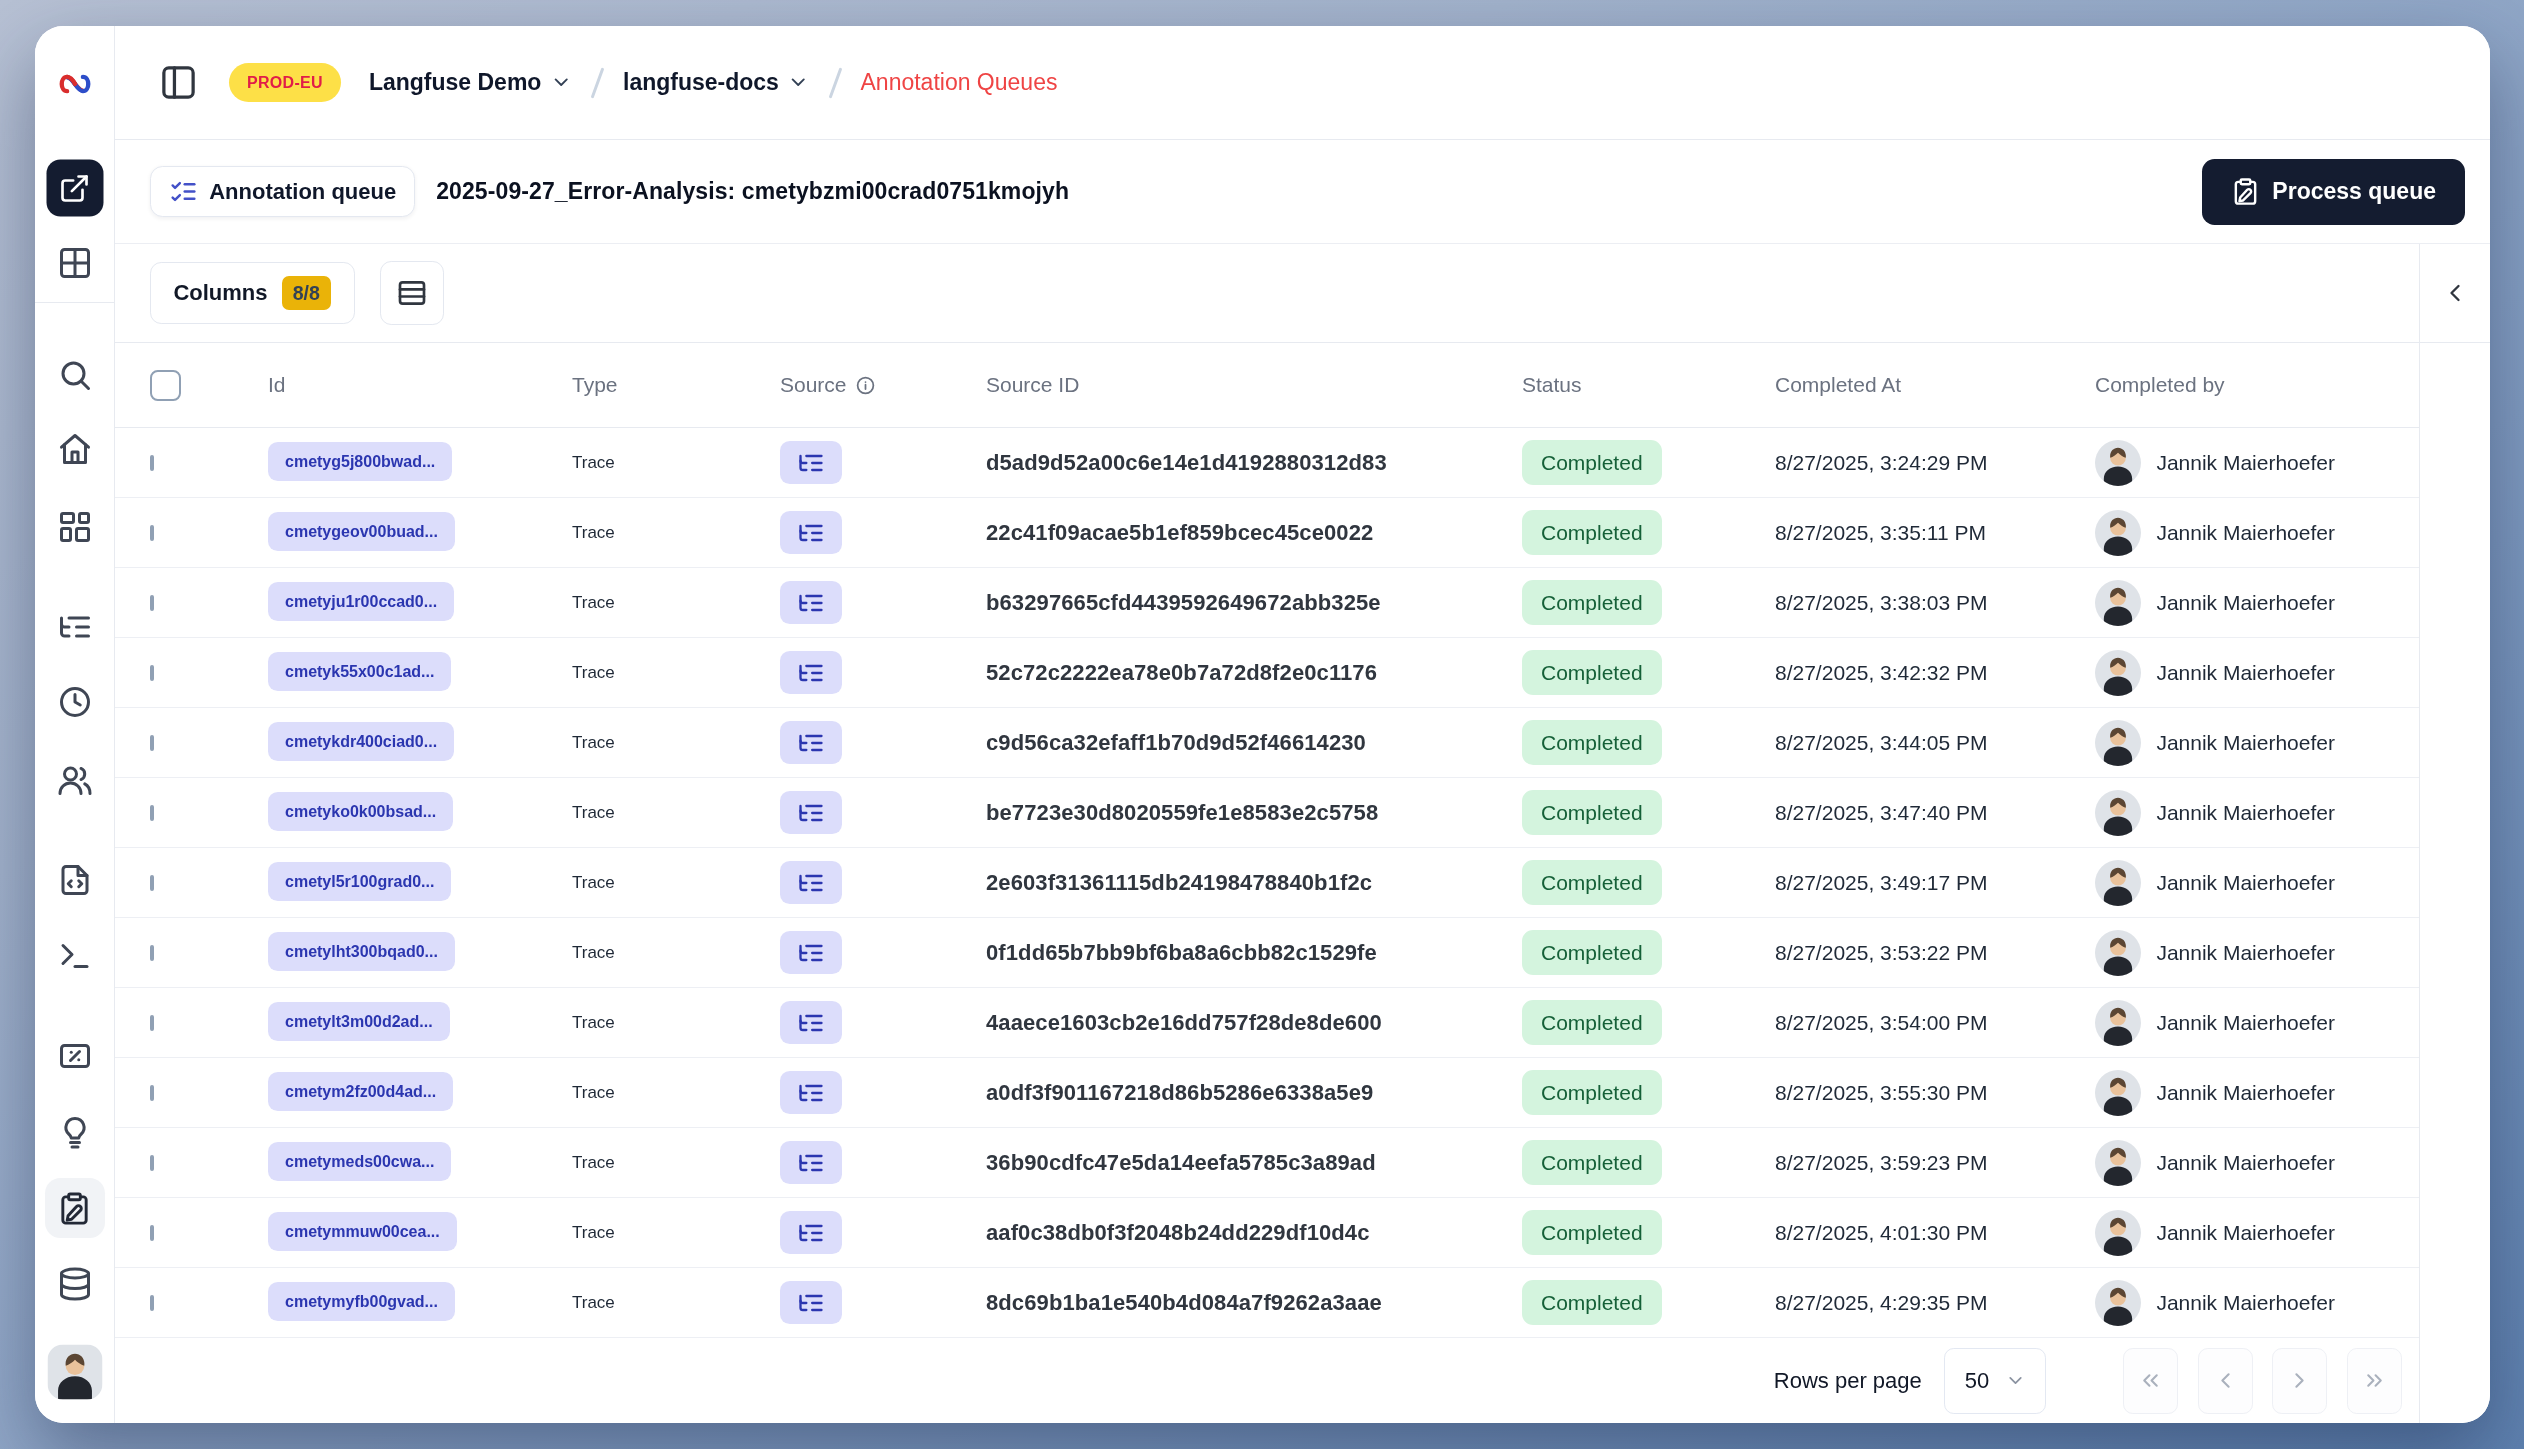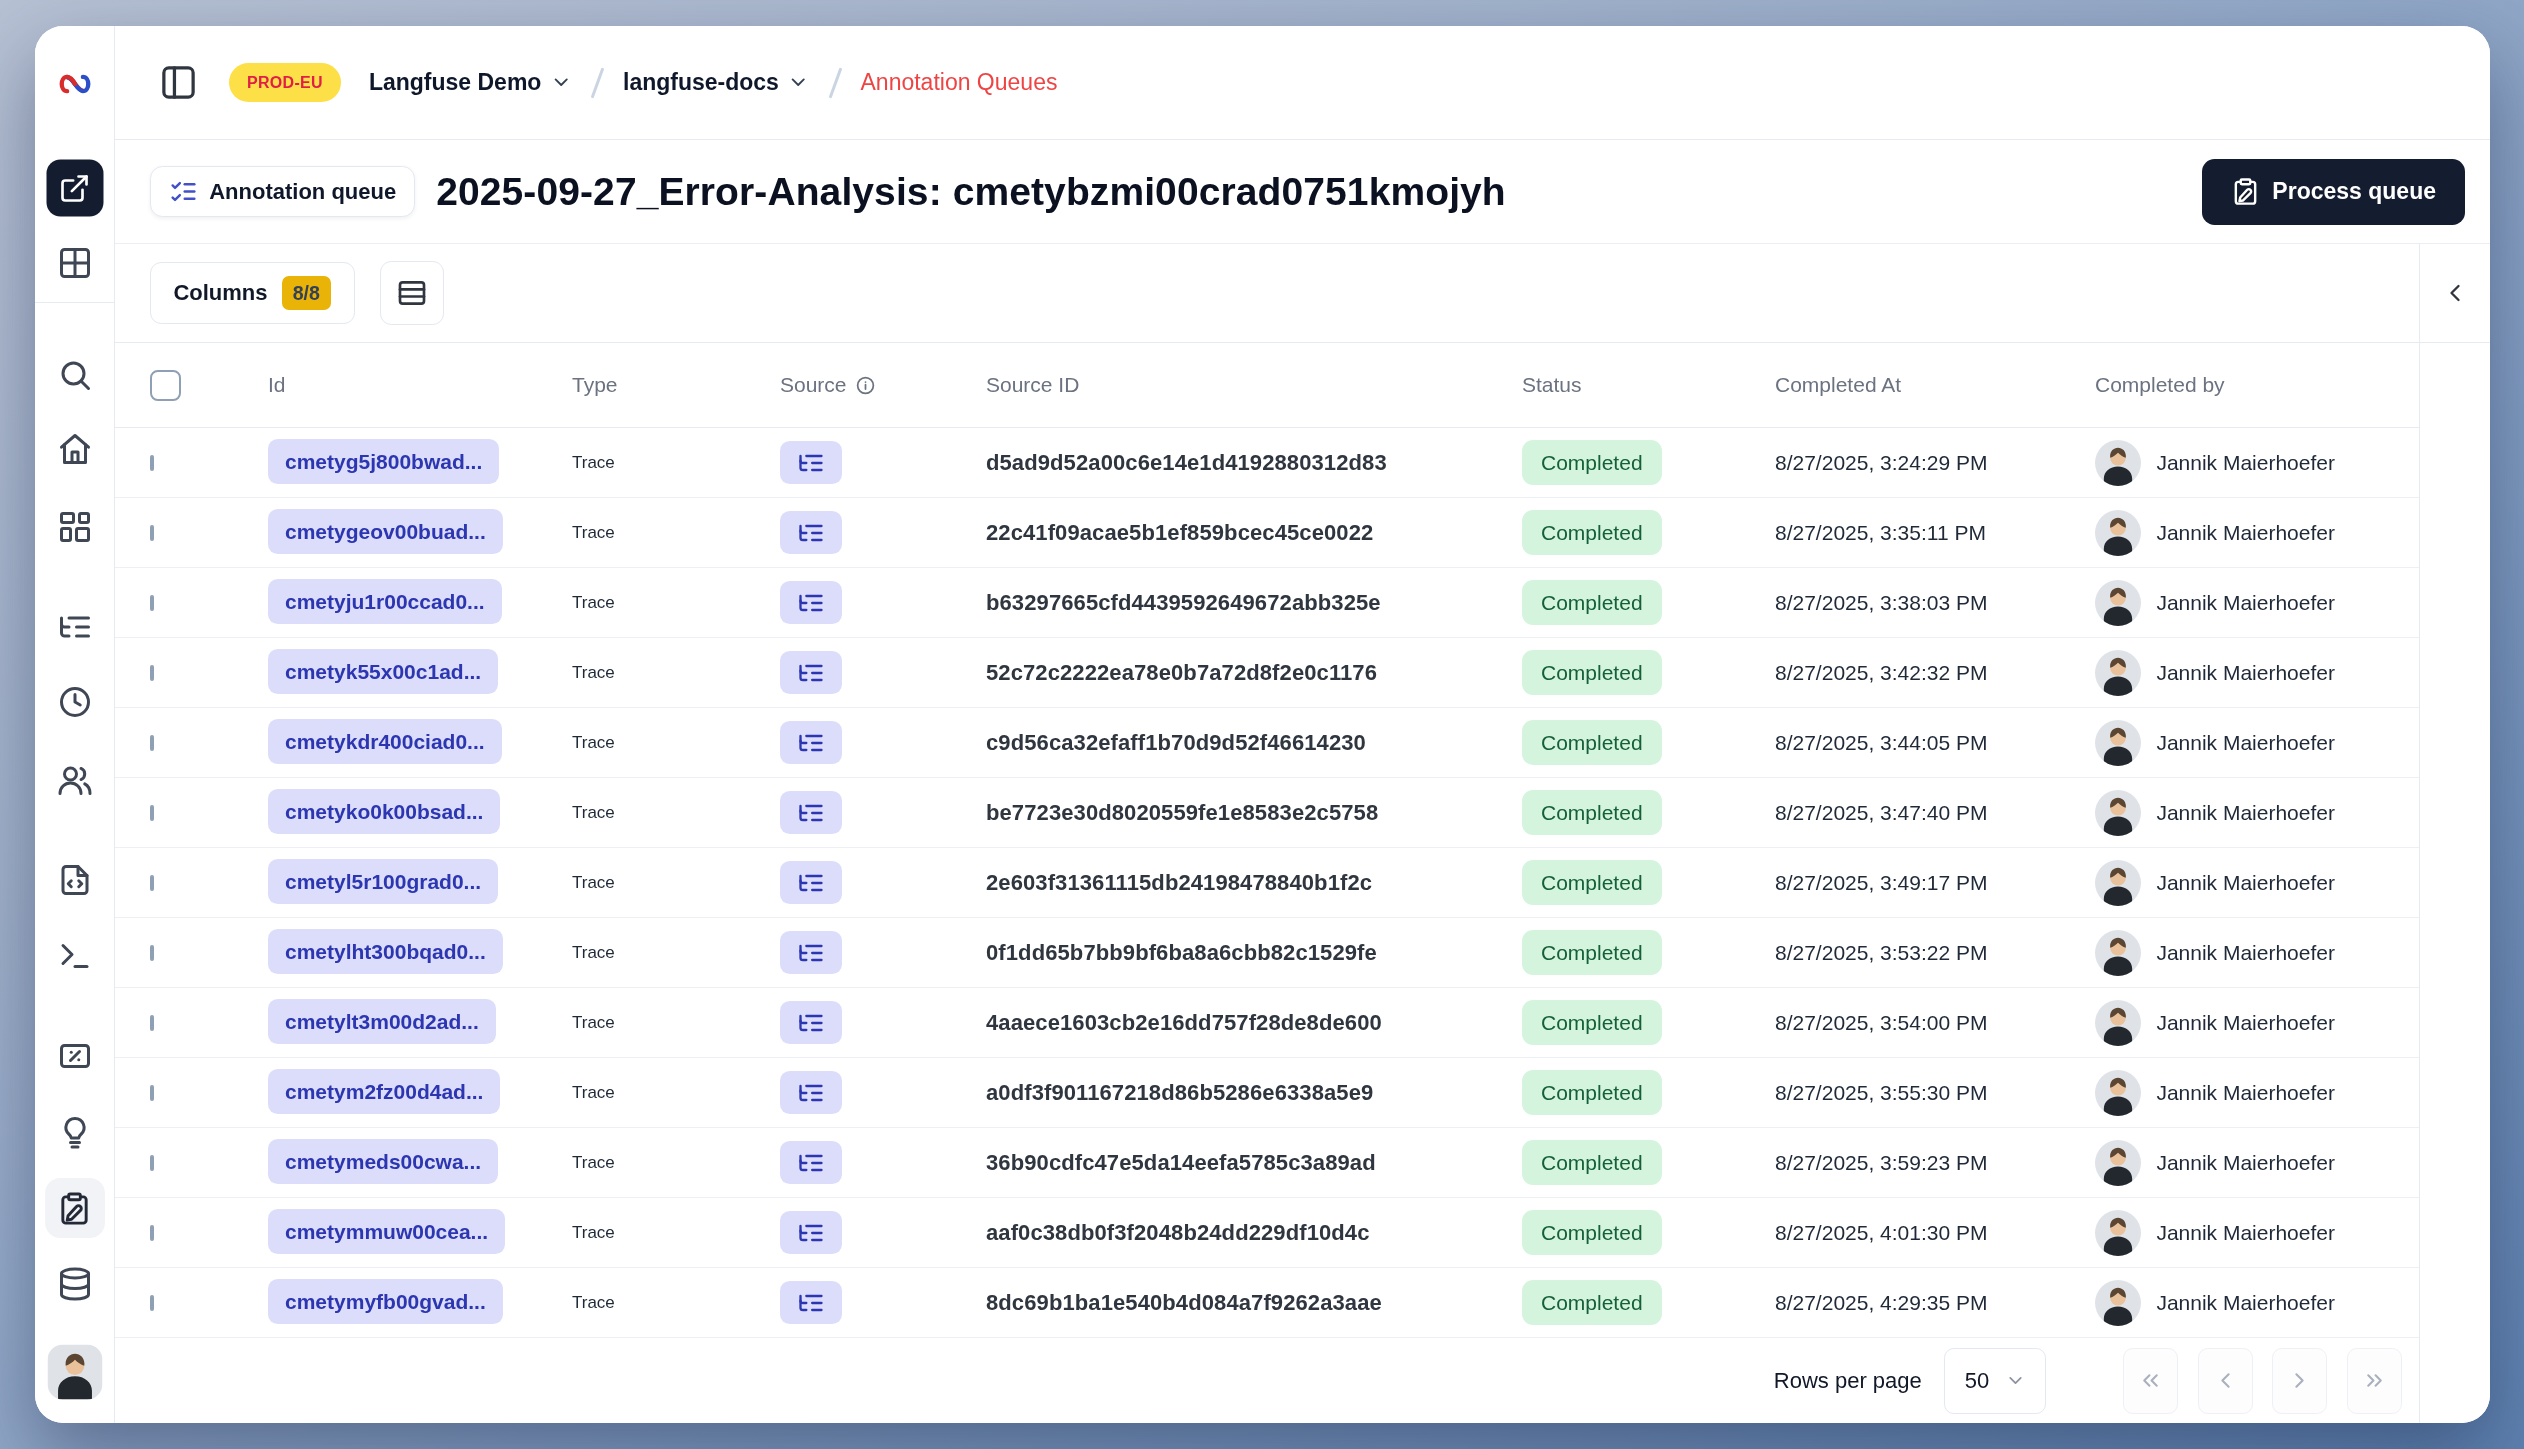--- a/index.html
+++ b/index.html
@@ -34,21 +34,21 @@
   .crumb .chev { color:#334155; }
   .crumb-current { font-size:23px; font-weight:500; color:#ef4444; }
   .slash { width:2.8px; height:32px; background:#cbd5e1; transform:rotate(20deg); margin:0 24px; border-radius:1.4px; }
 
   .titlebar { flex:none; height:104px; border-bottom:1.4px solid #eceef3; display:flex; align-items:center;
     padding:0 25px 0 35px; }
   .queue-badge { display:flex; align-items:center; gap:11.2px; background:#fff; border:1.4px solid #e4e8f0;
     border-radius:12.6px; padding:9.8px 18px; box-shadow:0 1.4px 4.2px rgba(15,23,42,.06); }
   .queue-badge .qb-icon { color:#4351c8; }
   .queue-badge .qb-label { font-size:22px; font-weight:600; color:#0f172a; white-space:nowrap; }
-  .page-title { margin-left:21px; font-size:39px; font-weight:700; color:#0b1120; letter-spacing:0.1px;
+  .page-title { margin-left:21px; font-size:23px; font-weight:700; color:#0b1120; letter-spacing:0.1px;
     white-space:nowrap; overflow:hidden; text-overflow:ellipsis; }
   .process-btn { margin-left:auto; flex:none; display:flex; align-items:center; gap:12.6px; background:#141c30;
     color:#fff; height:66px; padding:0 29px; border-radius:12.6px; font-size:23px; font-weight:600; cursor:pointer; border:none; }
 
   .bodyarea { flex:1; display:flex; min-height:0; }
   .main { flex:1; display:flex; flex-direction:column; min-width:0; }
 
   .toolbar { flex:none; height:99px; display:flex; align-items:center; padding:0 25px 0 35px; gap:25px;
     border-bottom:1.4px solid #e7eaf0; }
   .columns-btn { display:flex; align-items:center; gap:14px; height:62px; padding:0 22.4px; background:#fff;
@@ -60,21 +60,21 @@
     display:flex; align-items:center; justify-content:center; color:#30363f; cursor:pointer; }
 
   
   .tablewrap { flex:1; min-height:0; overflow:hidden; display:flex; flex-direction:column; }
   .trow { display:grid; grid-template-columns:118px 304px 208px 206px 536px 253px 320px 1fr;
     align-items:center; padding-left:35px; }
   .thead { flex:none; height:85px; border-bottom:1.4px solid #e7eaf0; color:#6b7280; font-size:21px; }
   .th { display:flex; align-items:center; gap:8.4px; }
   .tbody-row { height:70px; border-bottom:1.4px solid #edeff4; cursor:pointer; }
   .checkbox { width:31px; height:31px; border:2.1px solid #90a0b4; border-radius:7.7px; background:#fff; cursor:pointer; }
-  .id-pill { display:inline-block; max-width:285px; background:#dcddfb; color:#2b36b0; font-size:21px;
+  .id-pill { display:inline-block; max-width:285px; background:#dcddfb; color:#2b36b0; font-size:16px;
     font-weight:700; padding:10.5px 17px; border-radius:9.8px; white-space:nowrap; overflow:hidden;
     text-overflow:ellipsis; cursor:pointer; }
   .cell-type { font-size:17px; color:#1f2937; }
   .src-chip { width:62px; height:43px; background:#dcddfb; color:#2b36b0; border-radius:9.8px;
     display:flex; align-items:center; justify-content:center; }
   .cell-srcid { font-size:22px; font-weight:600; color:#30363f; letter-spacing:0.1px; white-space:nowrap; }
   .status-badge { display:inline-block; background:#d4f4de; color:#156038; font-size:21px; font-weight:500;
     padding:10.5px 19px; border-radius:11.2px; }
   .cell-time { font-size:21px; color:#1f2937; white-space:nowrap; }
   .cell-by { display:flex; align-items:center; gap:15.4px; }

